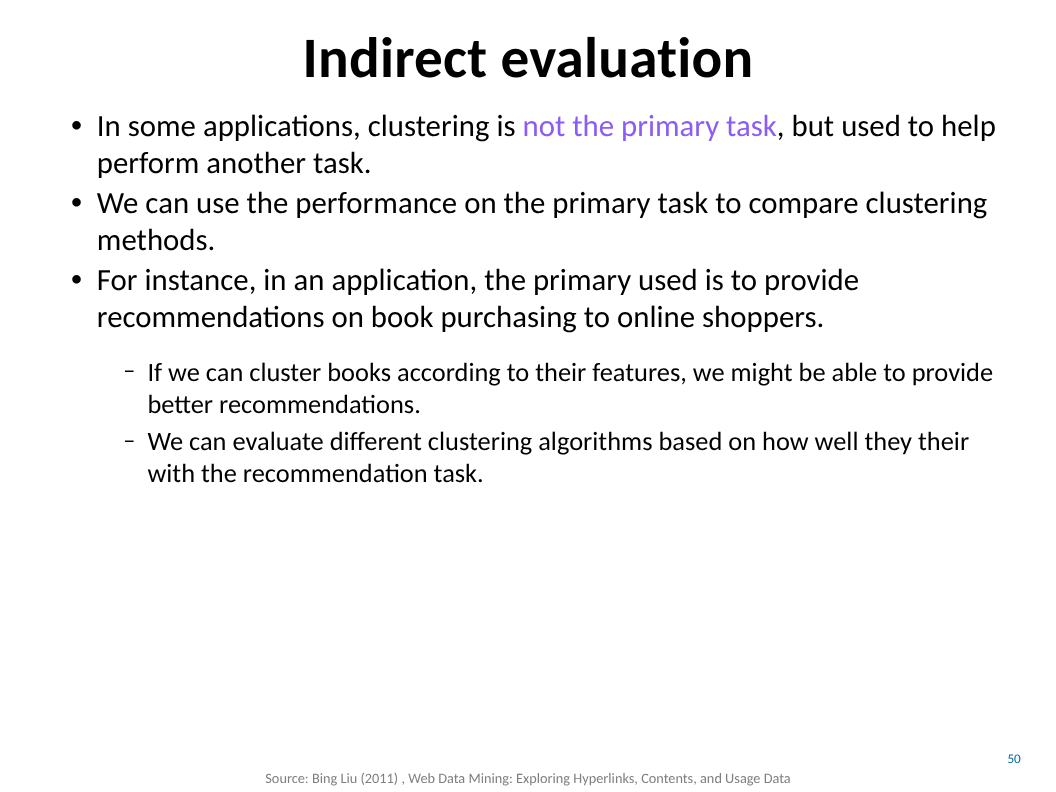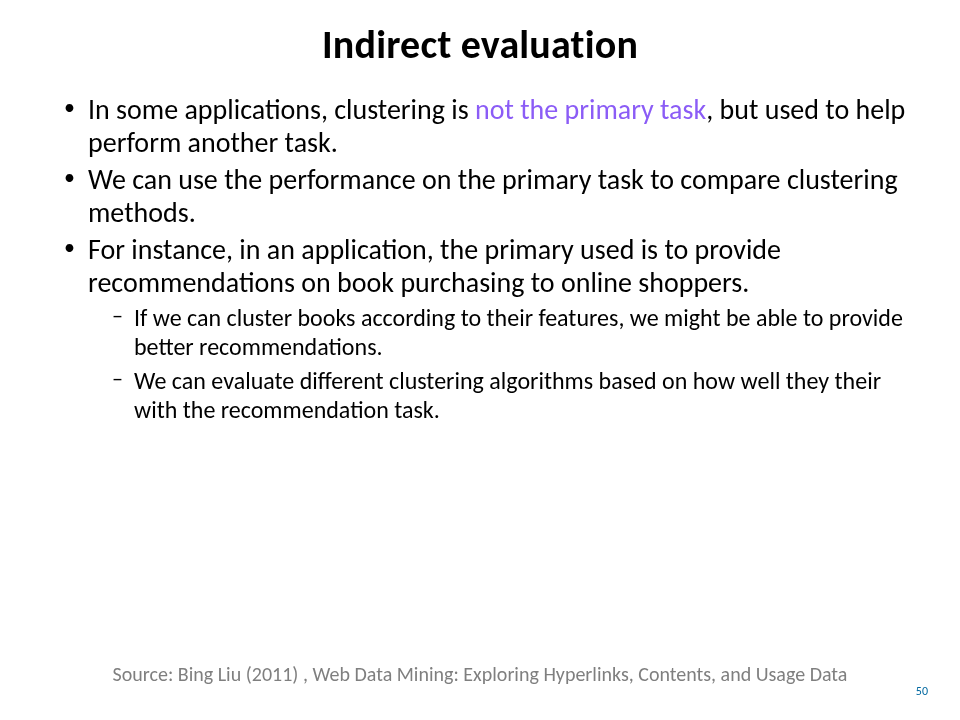--- a/index.html
+++ b/index.html
@@ -12,24 +12,24 @@
     position: relative;
     overflow: hidden;
   }
   .slide {
     width: 100%;
     height: 100%;
     padding: 20px 50px 0 50px;
     position: relative;
   }
   .title {
-    font-size: 40px;
+    font-size: 52px;
     font-weight: 700;
     text-align: center;
-    margin-bottom: 24px;
+    margin-bottom: 14px;
     letter-spacing: 0.2px;
   }
   ul.bullets {
     list-style: none;
     padding-left: 8px;
   }
   ul.bullets > li {
     position: relative;
     padding-left: 30px;
     font-size: 28px;
@@ -42,44 +42,44 @@
     left: 6px;
     top: 0;
     font-size: 22px;
     line-height: 1.4;
     color: #000;
   }
   .highlight { color: #8b5cf6; }
   ul.sub {
     list-style: none;
     padding-left: 22px;
-    margin-top: 4px;
+    margin-top: 20px;
   }
   ul.sub > li {
     position: relative;
     padding-left: 24px;
     font-size: 24px;
     line-height: 1.22;
     margin-bottom: 4px;
   }
   ul.sub > li::before {
     content: "–";
     position: absolute;
     left: 2px;
     top: 0;
     font-size: 22px;
     color: #000;
   }
   .footer {
     position: absolute;
-    bottom: 34px;
+    bottom: 4px;
     left: 0;
     width: 100%;
     text-align: center;
-    font-size: 20px;
+    font-size: 13px;
     color: #7f7f7f;
   }
   .pagenum {
     position: absolute;
     bottom: 22px;
     right: 32px;
     font-size: 12px;
     color: #0369a1;
   }
 </style>

